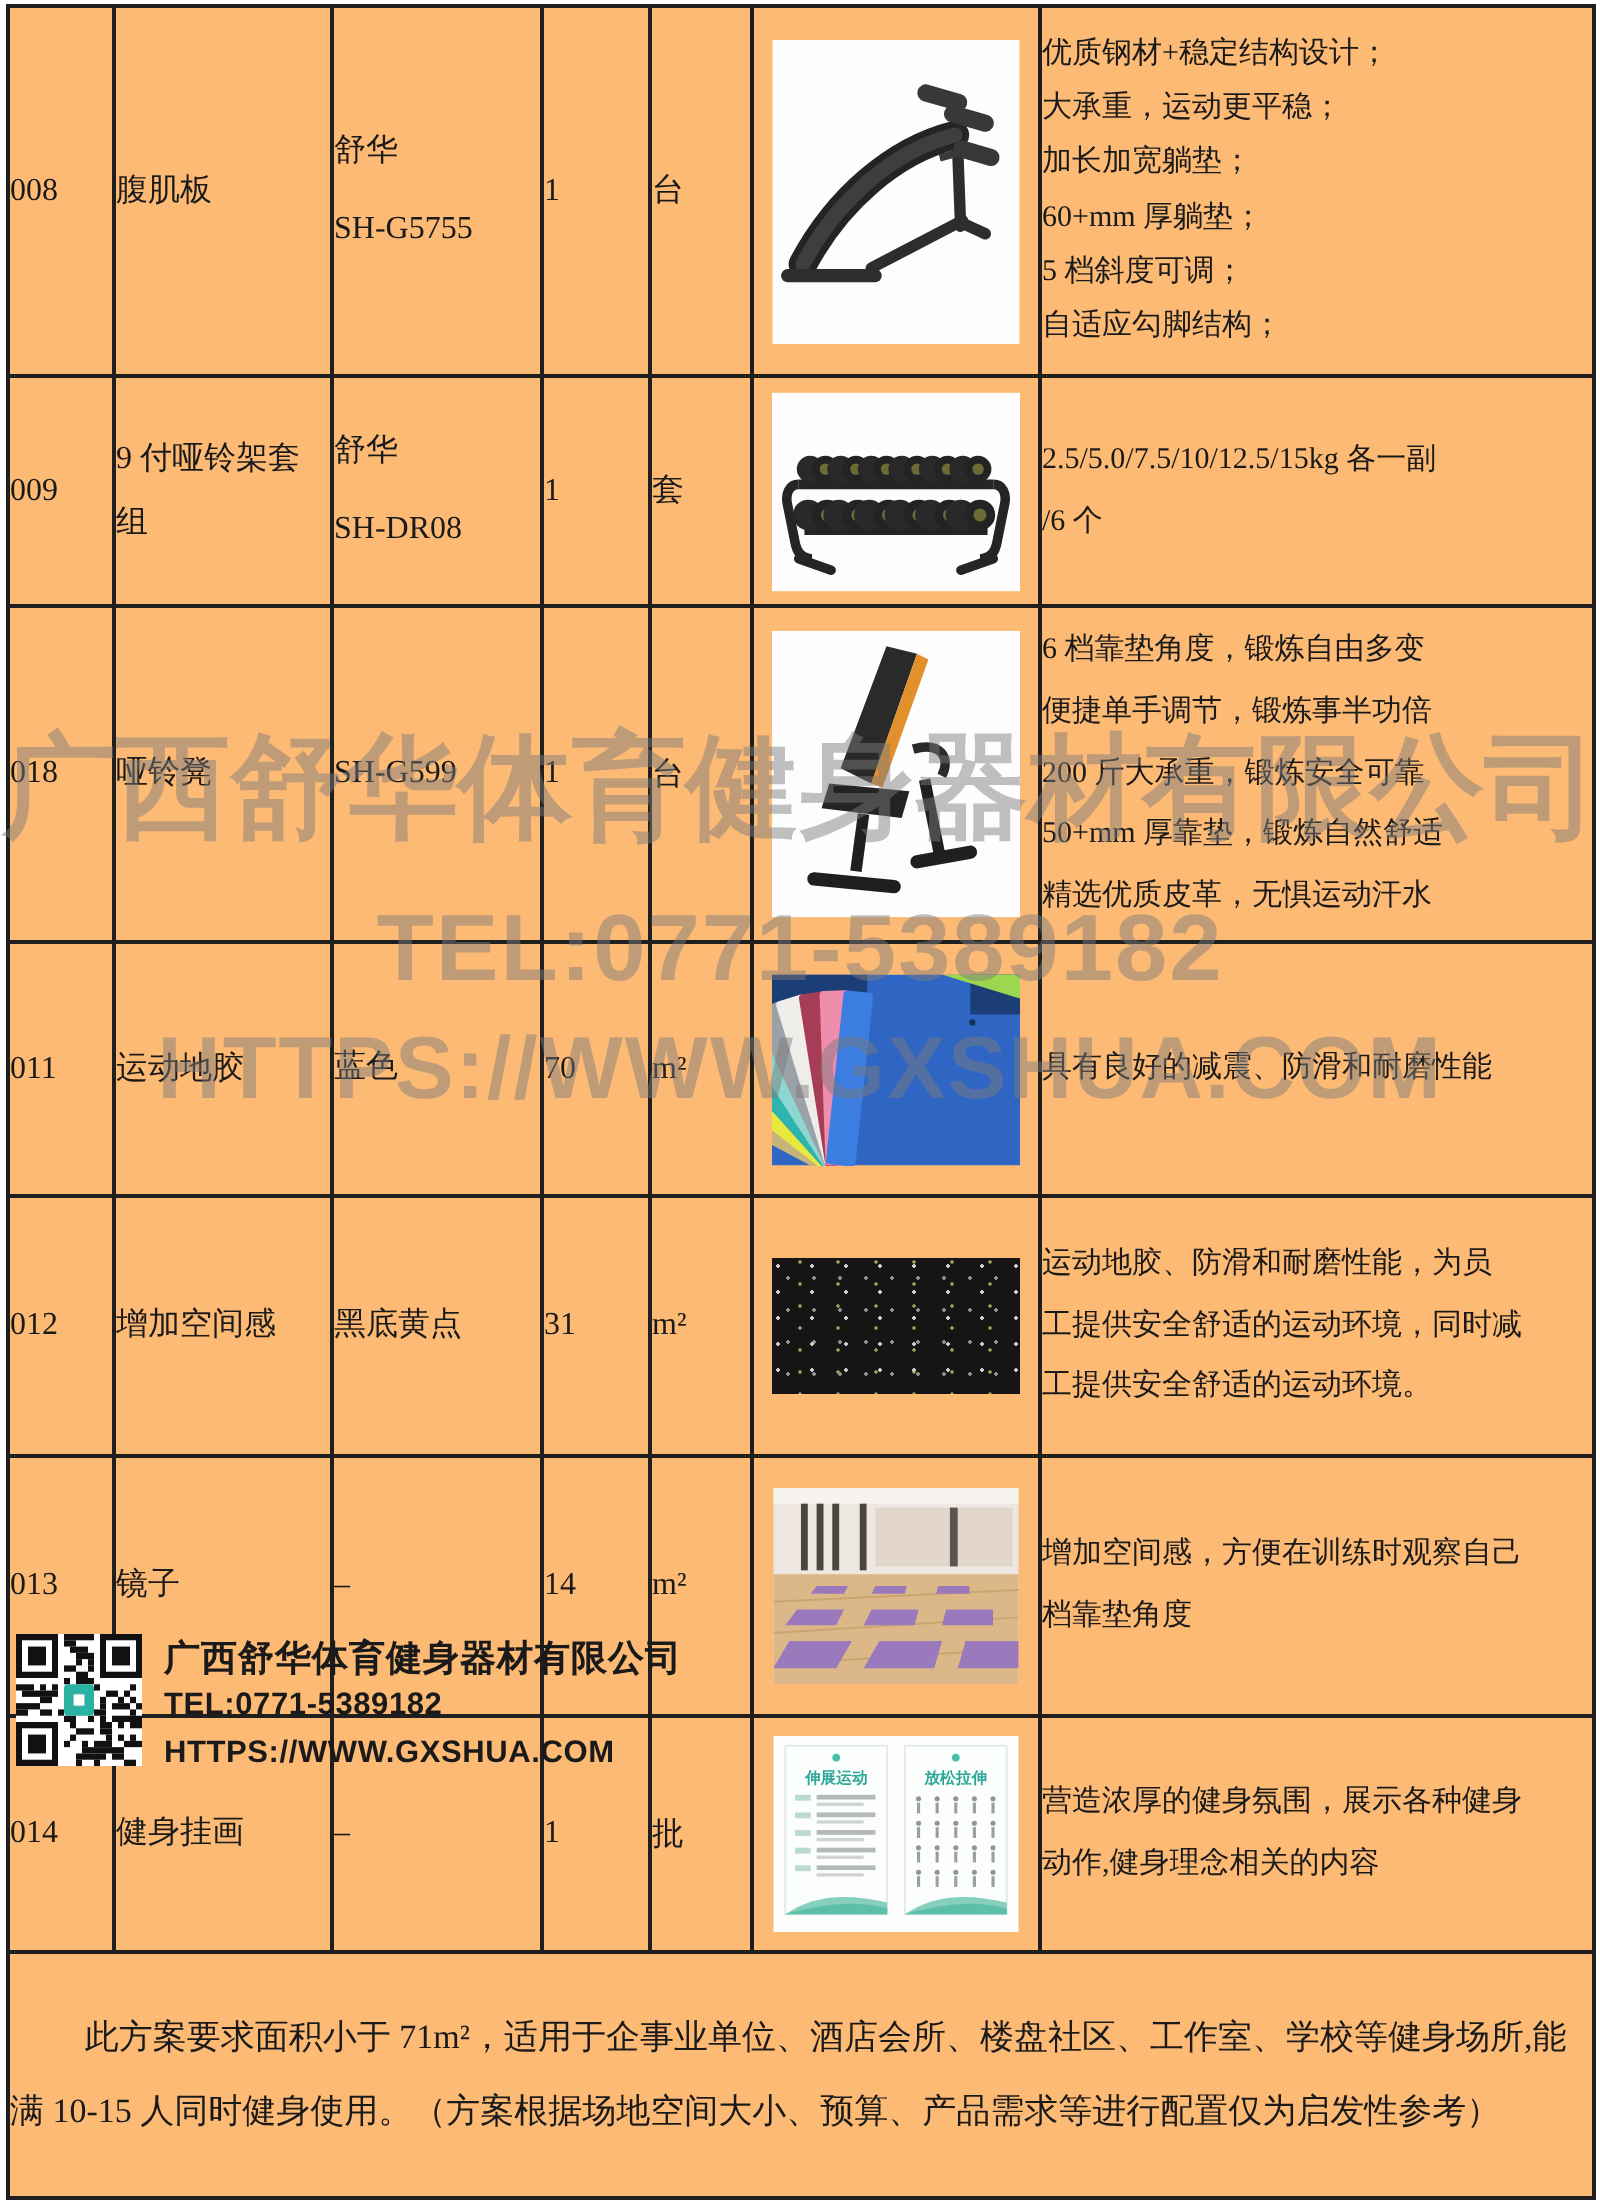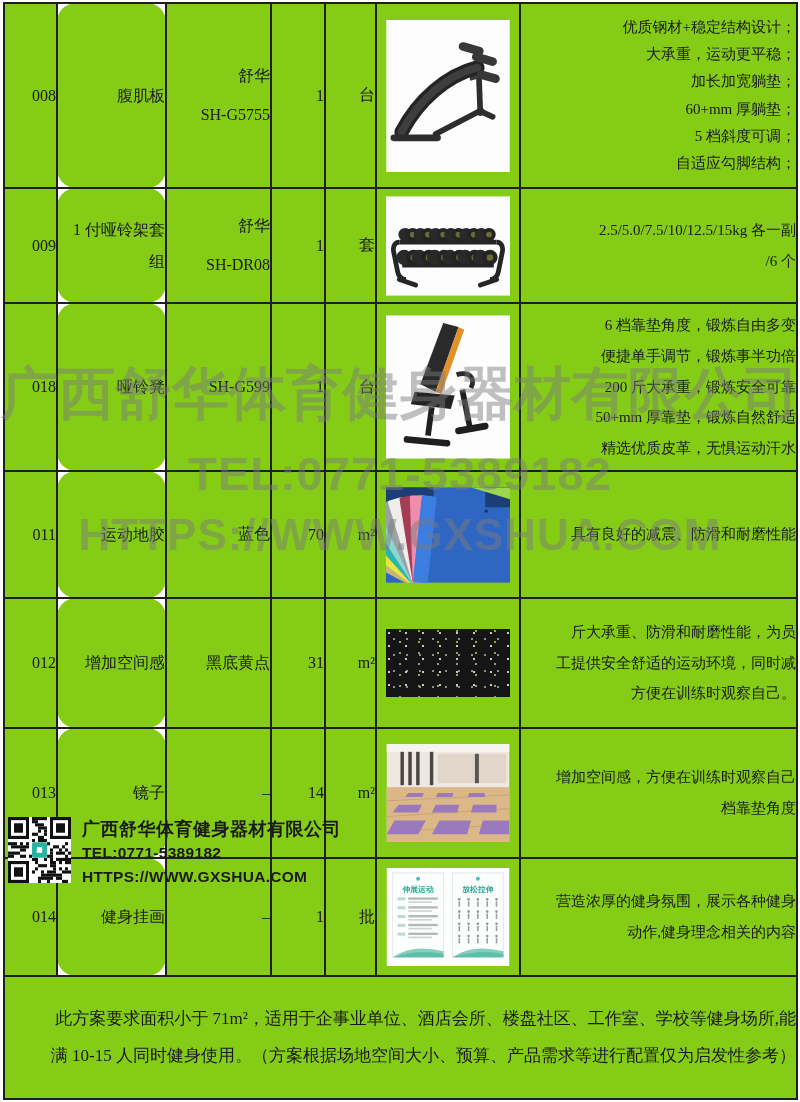--- a/index.html
+++ b/index.html
@@ -6,24 +6,24 @@
   body{
     width:800px;height:1102px;background:#ffffff;position:relative;overflow:hidden;
     font-family:"Liberation Serif","DejaVu Serif",serif;color:#1a1a1a;
   }
   .doc{position:absolute;inset:0;}
   table.equip{
     border-collapse:collapse;table-layout:fixed;
     position:absolute;left:3px;top:2px;width:793px;z-index:1;
   }
   table.equip td{
-    border:2px solid #1f1f1f;text-align:right;vertical-align:middle;
-    font-size:16px;padding:0;background:#84cc16;overflow:hidden;
+    border:2px solid #1f1f1f;text-align:left;vertical-align:middle;
+    font-size:16px;padding:0;background:#fdba74;overflow:hidden;
   }
-  td.c-name{line-height:2.0;padding:0 6px;border-radius:19px;}
+  td.c-name{line-height:2.0;padding:0 6px;}
   td.c-model .line{line-height:2.4;}
   td.c-qty,td.c-no{font-size:16.5px;}
   td.c-img{padding:2px;}
   td.c-img .imgwrap{display:flex;align-items:center;justify-content:center;width:100%;height:100%;}
   td.c-desc{text-align:left;padding:4px 6px 4px 10px;}
   td.c-desc .dline{line-height:2.05;font-size:15px;white-space:nowrap;}
   td.c-desc.tight .dline{line-height:1.82;}
   td.note-cell{text-align:left;vertical-align:top;padding:16px 10px 8px 10px;}
   p.note{margin:0;text-indent:2.2em;font-size:17px;line-height:2.15;}
   
@@ -97,21 +97,21 @@
             <div class="dline">优质钢材+稳定结构设计；</div>
             <div class="dline">大承重，运动更平稳；</div>
             <div class="dline">加长加宽躺垫；</div>
             <div class="dline">60+mm 厚躺垫；</div>
             <div class="dline">5 档斜度可调；</div>
             <div class="dline">自适应勾脚结构；</div>
           </td>
         </tr>
         <tr style="height: 115px;">
           <td class="c-no">009</td>
-          <td class="c-name">1 付哑铃架套组</td>
+          <td class="c-name">9 付哑铃架套组</td>
           <td class="c-model">
             <div class="line">舒华</div>
             <div class="line">SH-DR08</div>
           </td>
           <td class="c-qty">1</td>
           <td class="c-unit">套</td>
           <td class="c-img">
             <div class="imgwrap">
               <svg width="124" height="100" viewBox="0 0 130 104">
      <rect width="130" height="104" fill="#fdfdfd"></rect>
@@ -235,23 +235,23 @@
             <div class="line">黑底黄点</div>
           </td>
           <td class="c-qty">31</td>
           <td class="c-unit">m²</td>
           <td class="c-img">
             <div class="imgwrap">
               <div class="rubber"></div>
             </div>
           </td>
           <td class="c-desc">
-            <div class="dline">斤大承重、防滑和耐磨性能，为员</div>
+            <div class="dline">运动地胶、防滑和耐磨性能，为员</div>
             <div class="dline">工提供安全舒适的运动环境，同时减</div>
-            <div class="dline">方便在训练时观察自己。</div>
+            <div class="dline">工提供安全舒适的运动环境。</div>
           </td>
         </tr>
         <tr style="height: 130px;">
           <td class="c-no">013</td>
           <td class="c-name">镜子</td>
           <td class="c-model">
             <div class="line">–</div>
           </td>
           <td class="c-qty">14</td>
           <td class="c-unit">m²</td>

